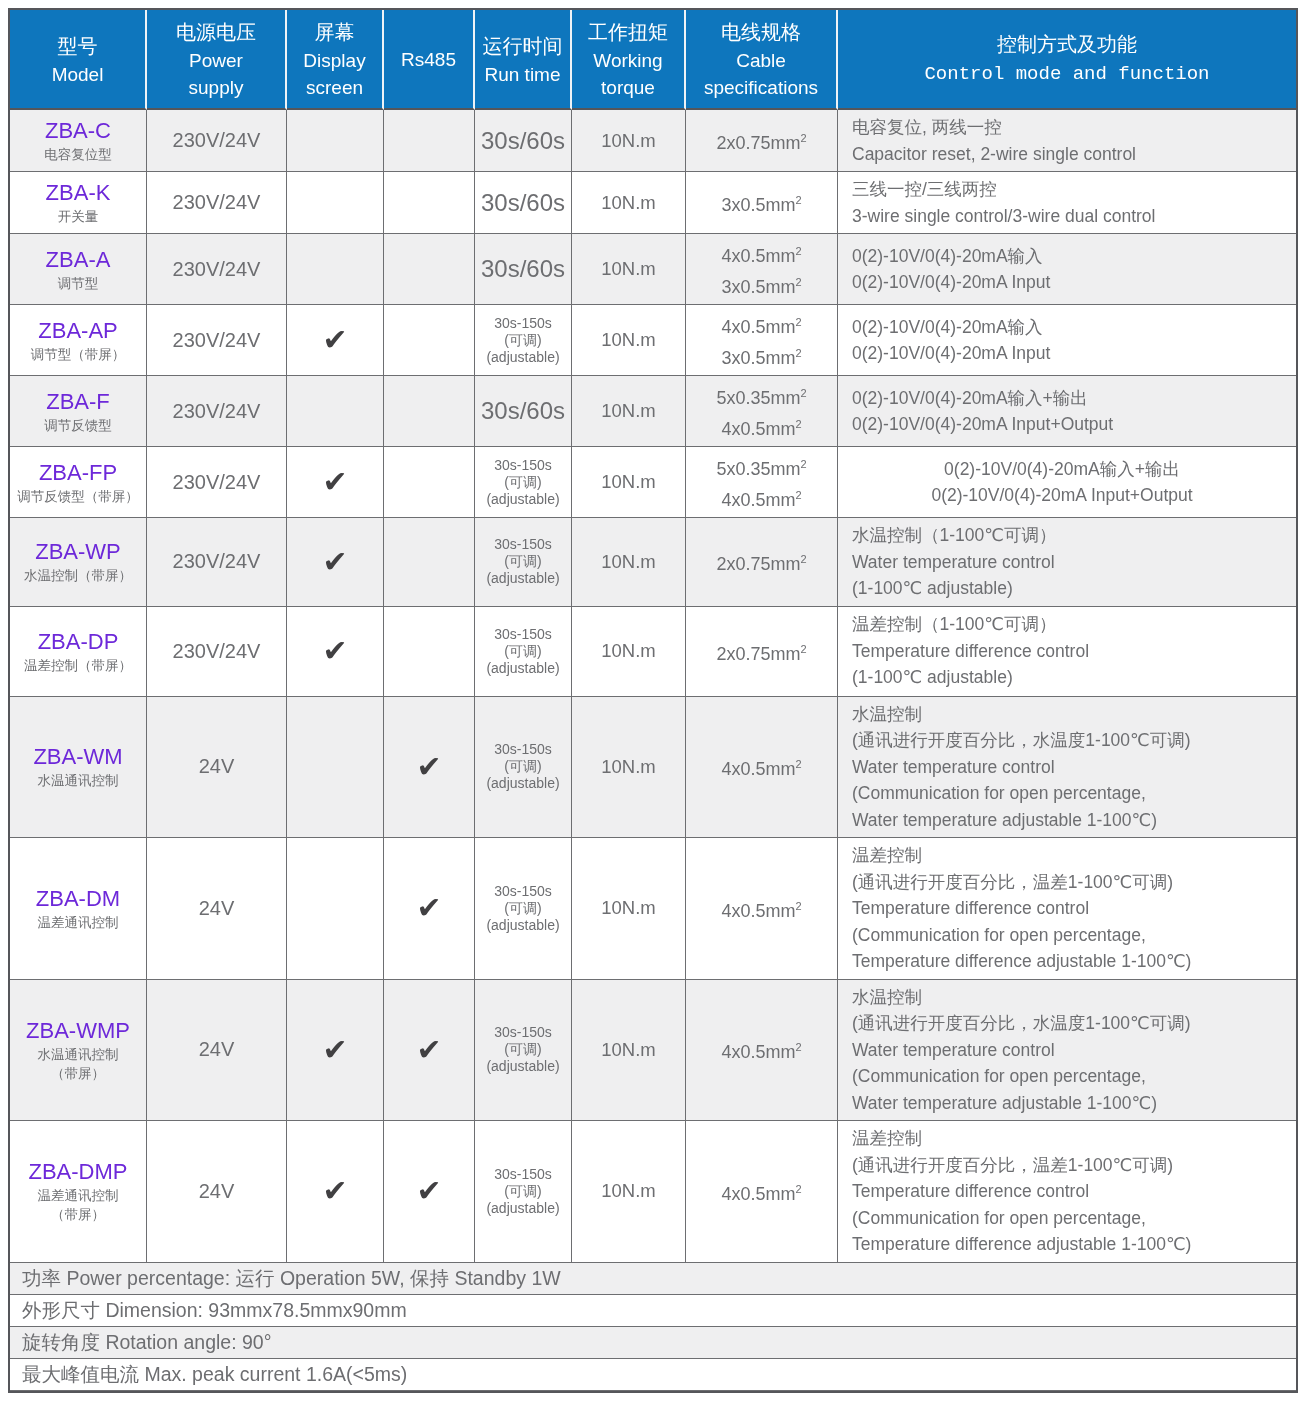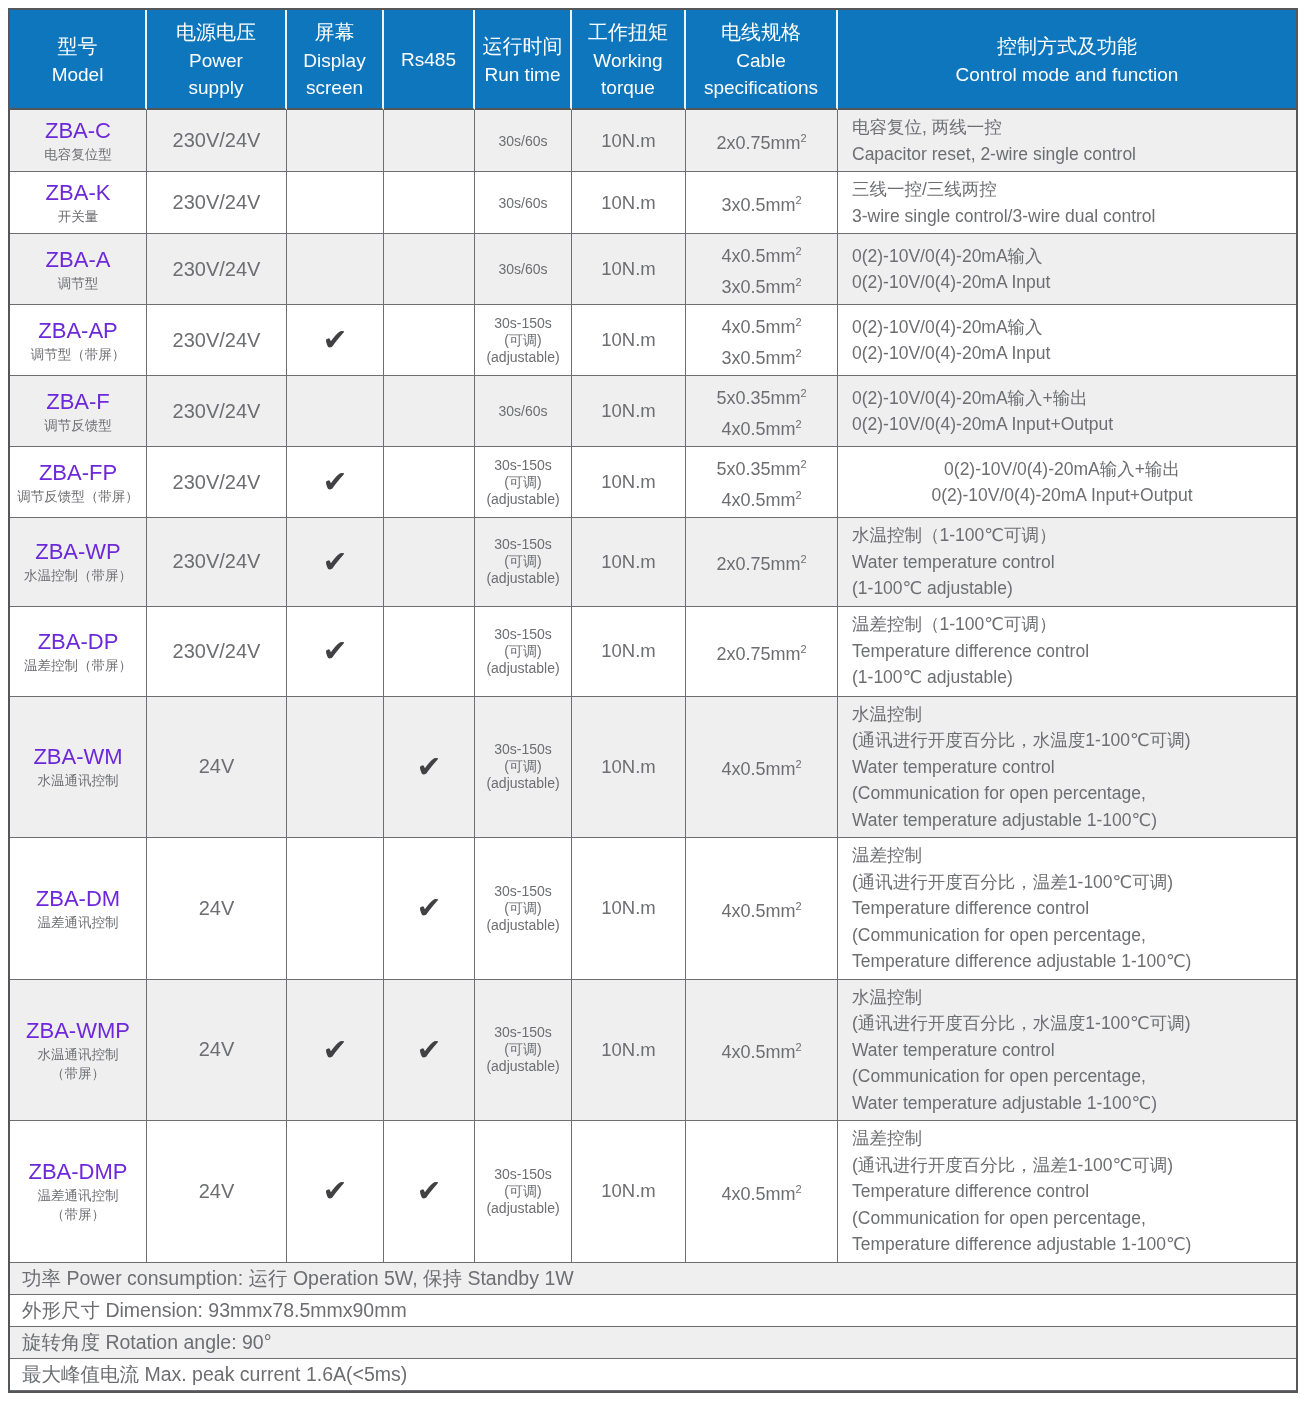--- a/index.html
+++ b/index.html
@@ -5,21 +5,21 @@
   html,body{margin:0;padding:0;background:#ffffff;}
   body{font-family:"Liberation Sans","DejaVu Sans",sans-serif;color:#6d6e71;}
   .page{width:1306px;box-sizing:border-box;padding:8px;}
   table{border-collapse:separate;border-spacing:0;table-layout:fixed;width:1290px;
         border:2px solid #55565a;}
   th,td{box-sizing:border-box;vertical-align:middle;}
 
   
   thead th{background:#0e76bd;color:#fff;font-weight:normal;height:100px;
            border-right:2px solid #eef3f7;border-bottom:2px solid #55565a;padding:2px;}
-  thead th:last-child{border-right:none;}
+  thead th:last-child{border-right:none;font-family:Liberation Mono, monospace;}
   .hzh{font-size:20px;line-height:30px;}
   .hen{font-size:19px;line-height:27px;}
 
   
   tbody td{border-right:1.5px solid #6d6e71;border-bottom:1.5px solid #6d6e71;
            text-align:center;padding:4px 2px;}
   tbody td:last-child{border-right:none;}
   tbody tr:nth-child(odd) td{background:#efeff0;}
   tbody tr:nth-child(even) td{background:#ffffff;}
 
@@ -34,21 +34,21 @@
   tbody tr:nth-child(8) td{height:90px;}
   tbody tr:nth-child(9) td{height:135px;}
   tbody tr:nth-child(10) td{height:133px;}
   tbody tr:nth-child(11) td{height:136px;}
   tbody tr:nth-child(12) td{height:138px;}
   tbody tr.footer td{height:31px;text-align:left;padding:2px 4px 2px 12px;font-size:19.5px;}
 
   .model-name{font-size:22px;color:#6d28d9;line-height:26px;}
   .model-sub{font-size:13.5px;line-height:17px;margin-top:2px;}
   .val{font-size:20px;}
-  .rt{font-size:14px;}
+  .rt{font-size:24px;}
   .rt-small{font-size:14px;line-height:17px;}
   .torque{font-size:18.5px;}
   .cable{font-size:18px;line-height:26px;}
   .cable sup{font-size:11px;}
   .check{font-size:30px;color:#414042;font-weight:bold;line-height:30px;}
   td.ctrl{text-align:left;padding-left:14px;padding-right:24px;}
   .ctrl-line{font-size:17.5px;line-height:26.5px;}
 </style>
 </head>
 <body>
@@ -375,21 +375,21 @@
           </td>
           <td class="ctrl">
             <div class="ctrl-line">温差控制</div>
             <div class="ctrl-line">(通讯进行开度百分比，温差1-100℃可调)</div>
             <div class="ctrl-line">Temperature difference control</div>
             <div class="ctrl-line">(Communication for open percentage,</div>
             <div class="ctrl-line">Temperature difference adjustable 1-100℃)</div>
           </td>
         </tr>
         <tr class="footer">
-          <td colspan="8">功率 Power consumption: 运行 Operation 5W, 保持 Standby 1W</td>
+          <td colspan="8">功率 Power percentage: 运行 Operation 5W, 保持 Standby 1W</td>
         </tr>
         <tr class="footer">
           <td colspan="8">外形尺寸 Dimension: 93mmx78.5mmx90mm</td>
         </tr>
         <tr class="footer">
           <td colspan="8">旋转角度 Rotation angle: 90°</td>
         </tr>
         <tr class="footer">
           <td colspan="8">最大峰值电流 Max. peak current 1.6A(&lt;5ms)</td>
         </tr>

